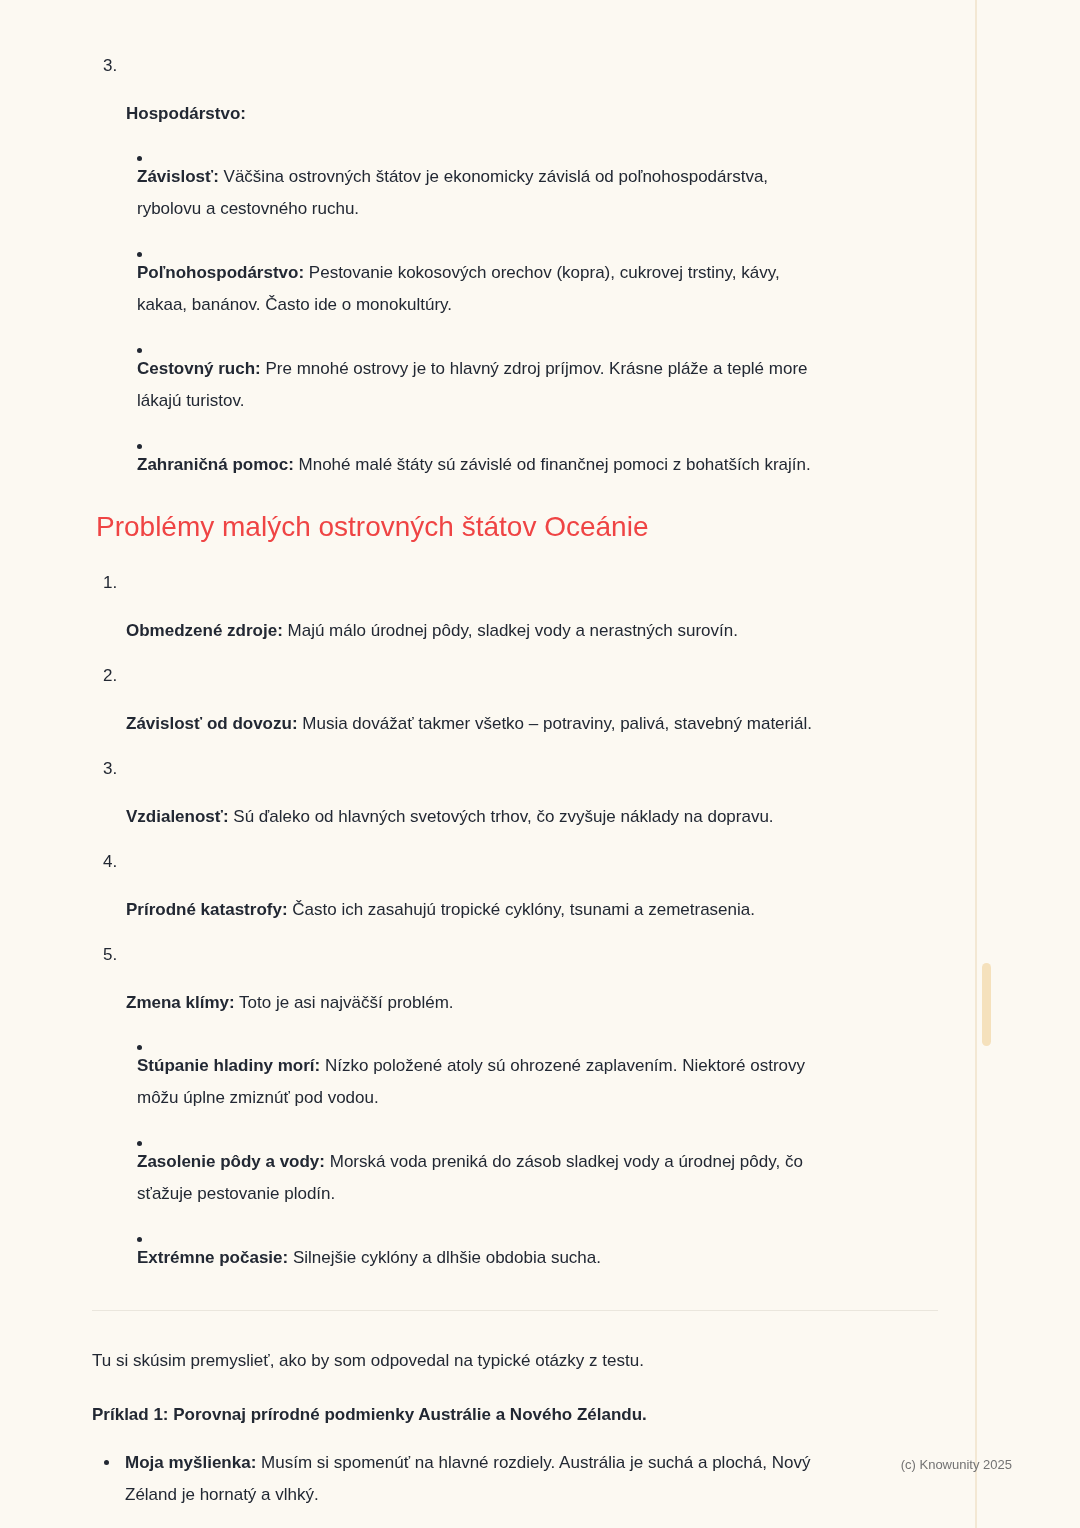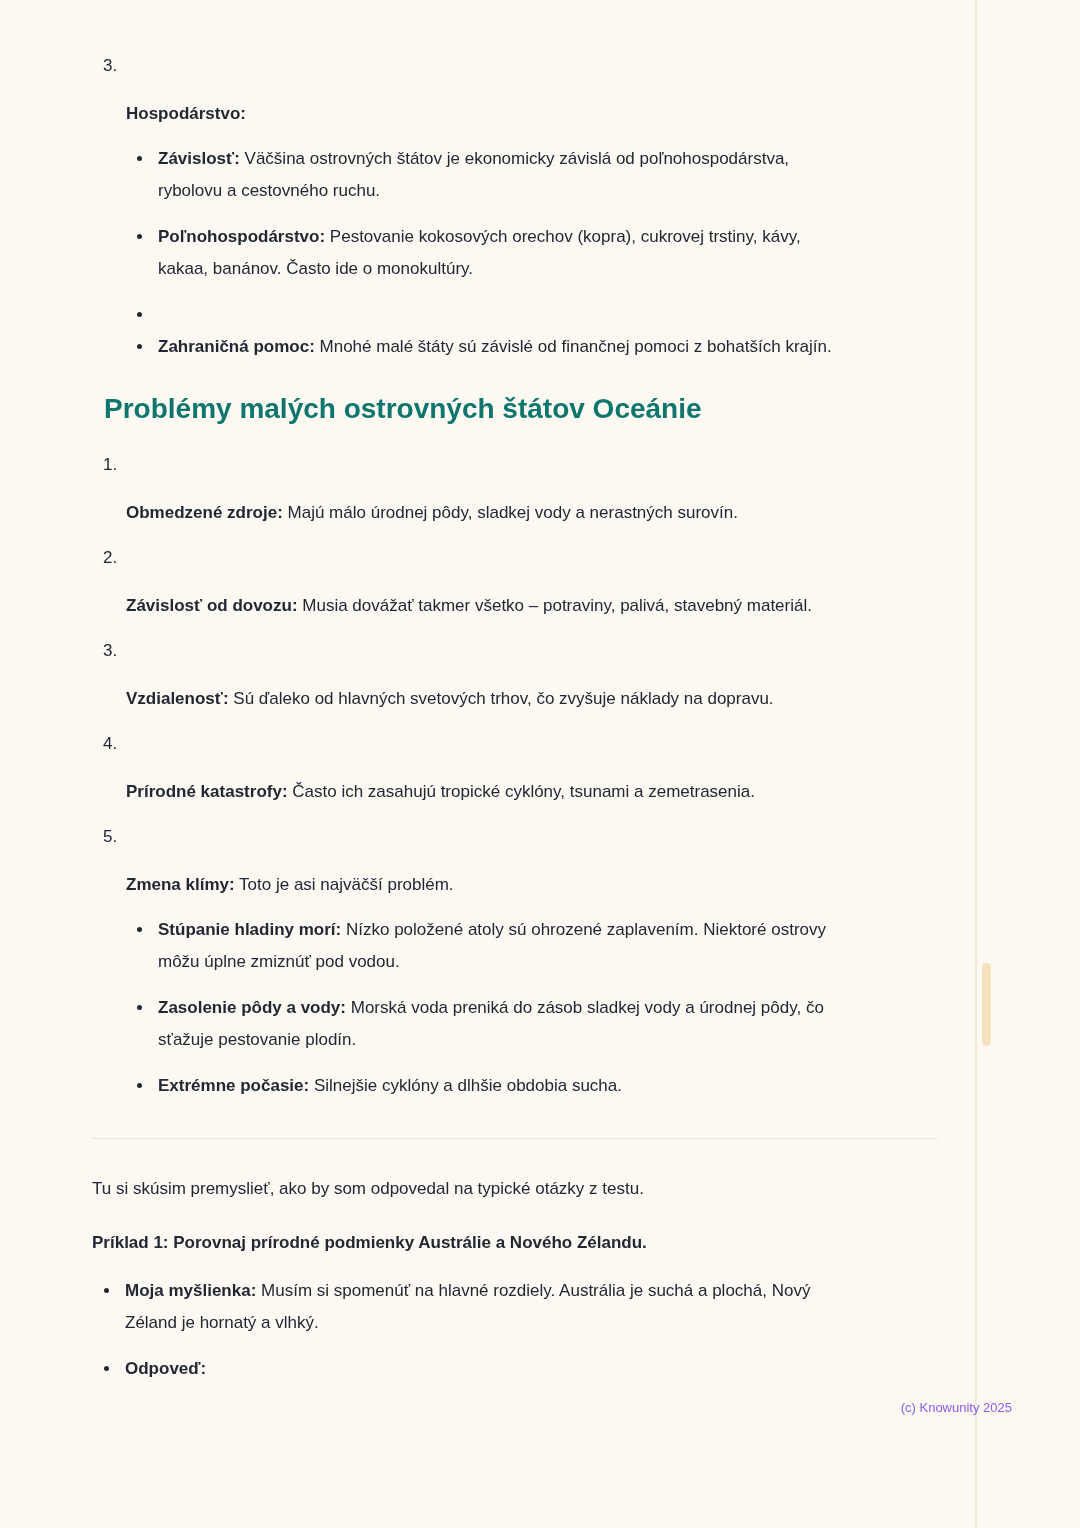--- a/index.html
+++ b/index.html
@@ -30,32 +30,32 @@
   
   .bullet { display: flex; margin-bottom: 14px; }
   .bullet .dot {
     flex: 0 0 5px;
     width: 5px; height: 5px;
     border-radius: 50%;
     background: #222833;
     margin-top: 13px;
     margin-right: 16px;
   }
-  .nested { margin-left: 45px; }
+  .nested { margin-left: 45px; flex-direction: column; }
   .nested .body { max-width: 690px; }
   .top-bullet { margin-left: 12px; }
   .top-bullet .body { max-width: 716px; }
   .nested-group { margin-top: 1px; }
 
   .h-problems {
     font-size: 28px;
     line-height: 36px;
-    font-weight: 700;
-    color: #0f766e;
-    margin: 28px 0 22px 12px;
+    font-weight: 400;
+    color: #ef4444;
+    margin: 28px 0 22px 4px;
   }
   .h-exercises {
     font-size: 36px;
     line-height: 44px;
     font-weight: 700;
     color: #F8CC88;
     margin: 0 0 24px 0;
   }
   .para { margin: 0 0 22px 0; }
   .para-bold { font-weight: 700; margin-bottom: 16px; }
@@ -74,24 +74,24 @@
   }
   .scroll-thumb {
     position: absolute;
     left: 982px; top: 963px;
     width: 9px; height: 83px;
     border-radius: 5px;
     background: #F5E1BC;
   }
   .footer {
     position: absolute;
-    right: 68px; top: 1399px;
+    right: 68px; top: 1456px;
     font-size: 13px;
     line-height: 18px;
-    color: #8b5cf6;
+    color: #737373;
   }
 </style>
 </head>
 <body>
 
 <div class="page">
   <div class="content">
 
     <div class="num-item">
       <span class="marker">3.</span>
@@ -102,20 +102,21 @@
       <div class="bullet nested">
         <span class="dot"></span>
         <div class="body"><strong>Závislosť:</strong><span> Väčšina ostrovných štátov je ekonomicky závislá od poľnohospodárstva, rybolovu a cestovného ruchu.</span></div>
       </div>
       <div class="bullet nested">
         <span class="dot"></span>
         <div class="body"><strong>Poľnohospodárstvo:</strong><span> Pestovanie kokosových orechov (kopra), cukrovej trstiny, kávy, kakaa, banánov. Často ide o monokultúry.</span></div>
       </div>
       <div class="bullet nested">
         <span class="dot"></span>
+        <div class="body"><strong>Cestovný ruch:</strong><span> Pre mnohé ostrovy je to hlavný zdroj príjmov. Krásne pláže a teplé more lákajú turistov.</span></div>
       </div>
       <div class="bullet nested">
         <span class="dot"></span>
         <div class="body"><strong>Zahraničná pomoc:</strong><span> Mnohé malé štáty sú závislé od finančnej pomoci z bohatších krajín.</span></div>
       </div>
     </div>
 
     <h2 class="h-problems">Problémy malých ostrovných štátov Oceánie</h2>
 
     <div>

